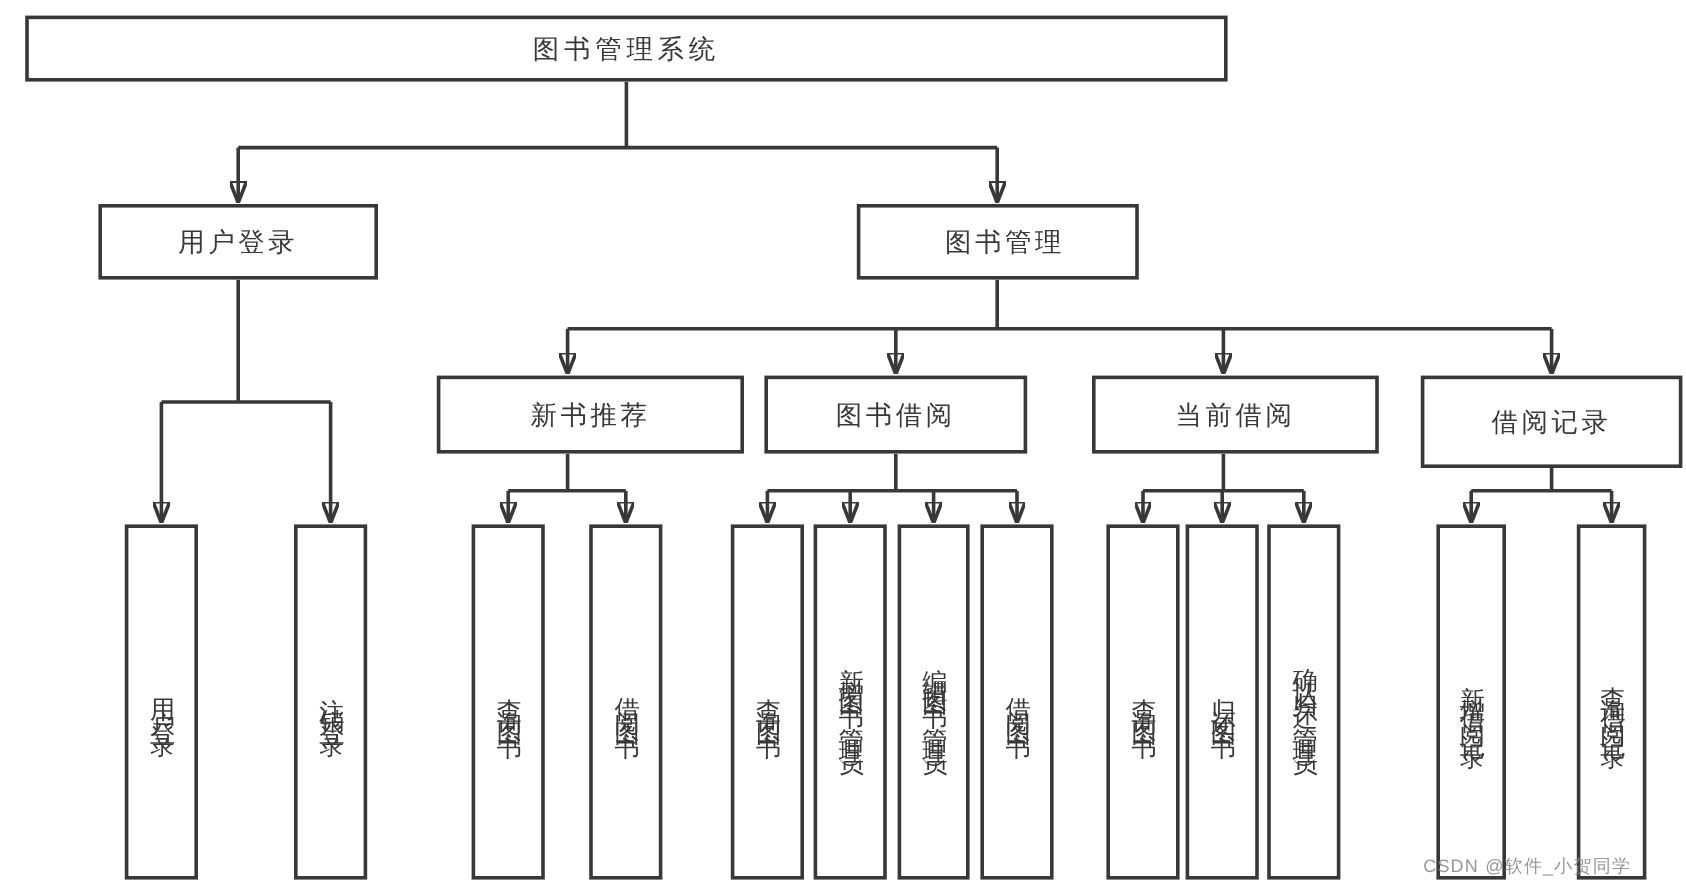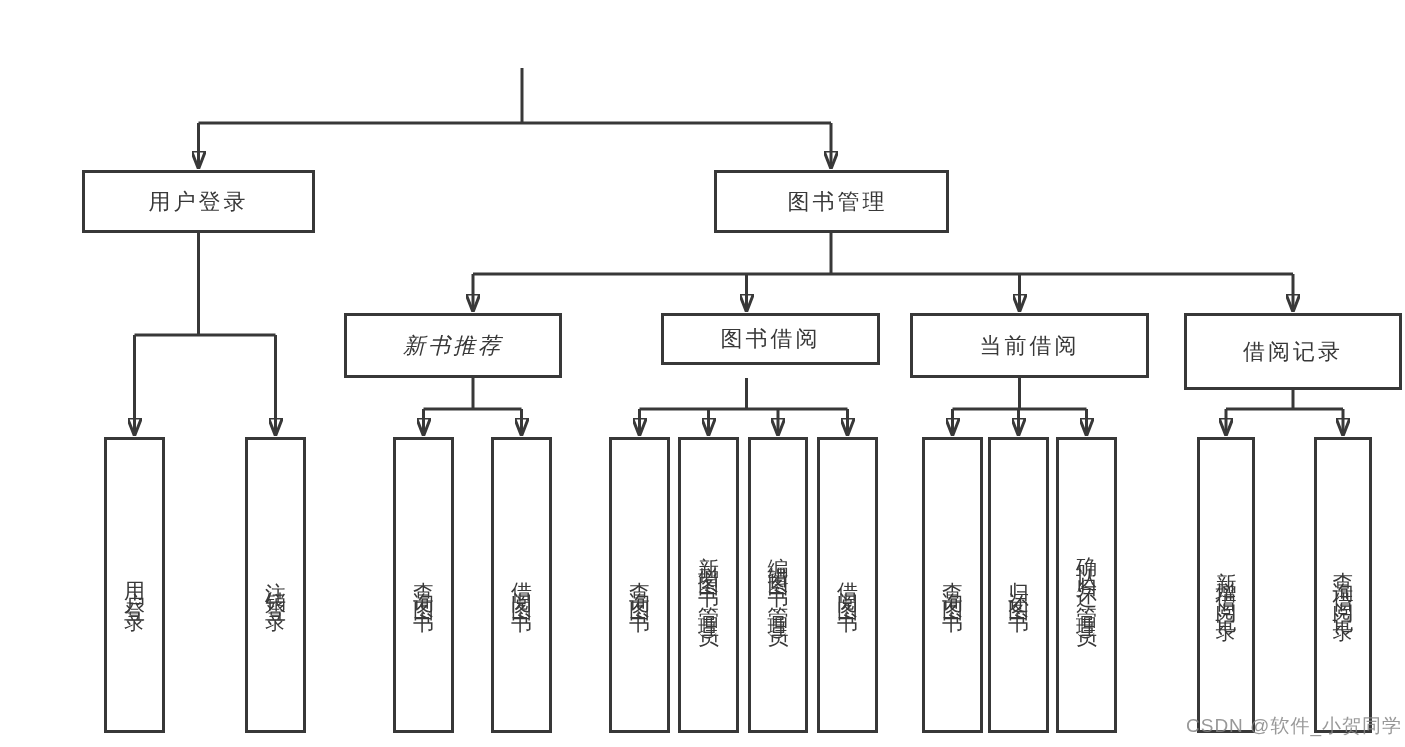--- a/index.html
+++ b/index.html
@@ -27,21 +27,21 @@
   .vnode{
     writing-mode:vertical-rl;
     text-orientation:mixed;
     font-size:21px;
     letter-spacing:10px;
     white-space:normal;
   }
   .watermark{
     position:absolute;
     left:1186px;top:713px;
-    font-size:19px;
+    font-size:15px;
     letter-spacing:1px;
     color:rgba(134,134,134,0.85);
     z-index:5;
     white-space:nowrap;
   }
 </style>
 </head>
 <body>
 
 <div class="stage">
@@ -87,26 +87,27 @@
     <path d="M952.5,409 L952.5,434" marker-end="url(#arrow)"></path>
     <path d="M1018.5,409 L1018.5,434" marker-end="url(#arrow)"></path>
     <path d="M1086.5,409 L1086.5,434" marker-end="url(#arrow)"></path>
 
     <path d="M1293,378 L1293,409"></path>
     <path d="M1226,409 L1343,409"></path>
     <path d="M1226,409 L1226,434" marker-end="url(#arrow)"></path>
     <path d="M1343,409 L1343,434" marker-end="url(#arrow)"></path>
   </svg>
 
+  <div class="node root" style="left:21px;top:13px;width:1002px;height:55px;">图书管理系统</div>
 
   <div class="node" style="left:82px;top:170px;width:233px;height:63px;">用户登录</div>
   <div class="node" style="left:714px;top:170px;width:235px;height:63px;padding-left:12px;">图书管理</div>
 
-  <div class="node" style="left:344px;top:313px;width:218px;height:65px;font-style:italic;">新书推荐</div>
-  <div class="node" style="left:637px;top:313px;width:219px;height:52px;margin-left:24px;">图书借阅</div>
+  <div class="node" style="left:364px;top:313px;width:256px;height:65px;">新书推荐</div>
+  <div class="node" style="left:637px;top:313px;width:219px;height:65px;">图书借阅</div>
   <div class="node" style="left:910px;top:313px;width:239px;height:65px;">当前借阅</div>
   <div class="node" style="left:1184px;top:313px;width:218px;height:77px;">借阅记录</div>
 
   <div class="node vnode" style="left:104px;top:437px;width:61px;height:296px;">用户登录</div>
   <div class="node vnode" style="left:245px;top:437px;width:61px;height:296px;">注销登录</div>
 
   <div class="node vnode" style="left:393px;top:437px;width:61px;height:296px;">查询图书</div>
   <div class="node vnode" style="left:491px;top:437px;width:61px;height:296px;">借阅图书</div>
 
   <div class="node vnode" style="left:609px;top:437px;width:61px;height:296px;">查询图书</div>

